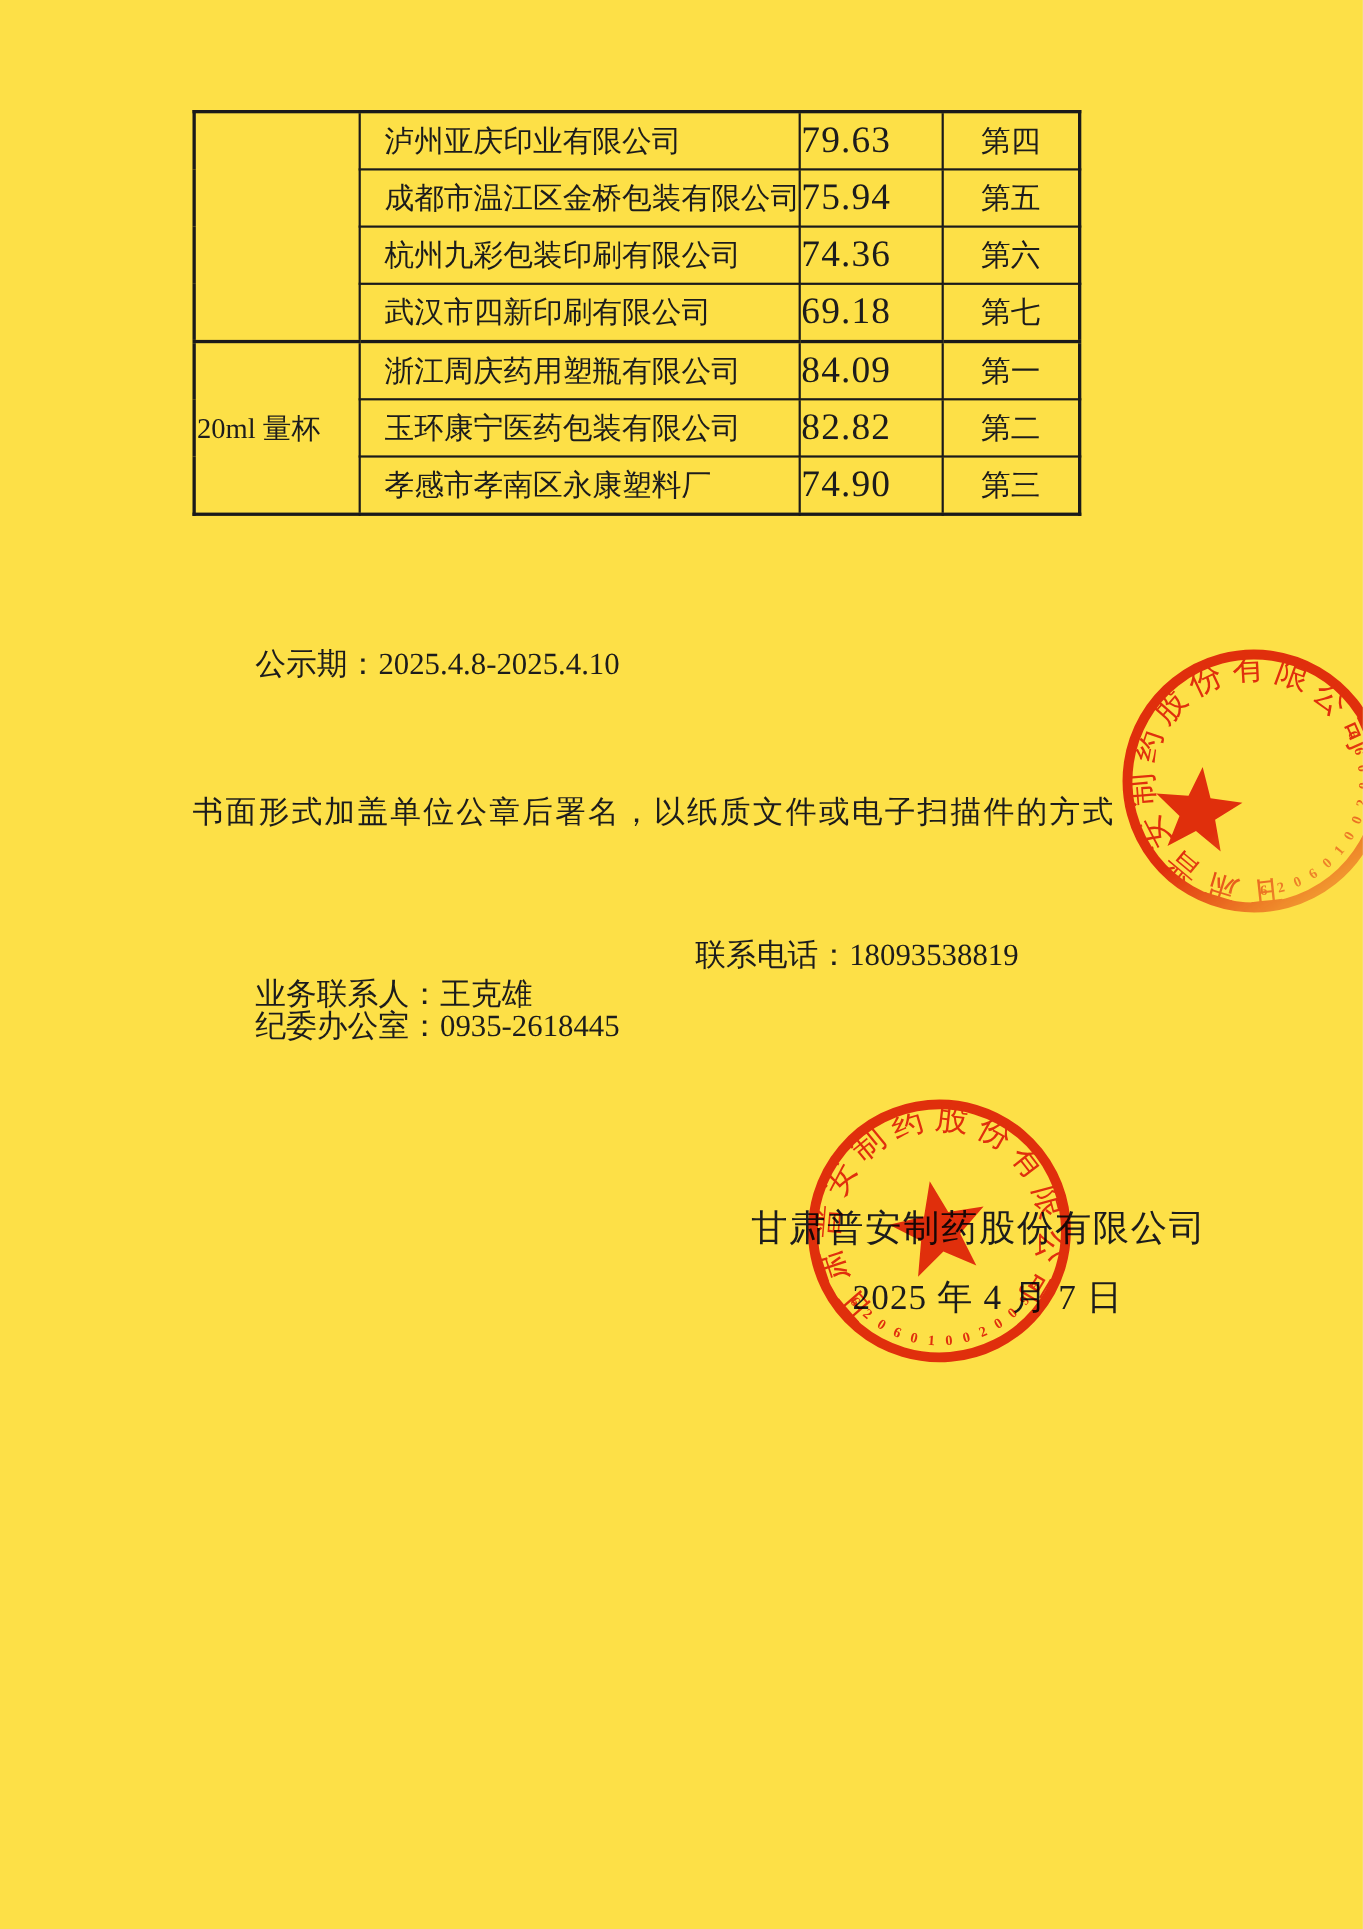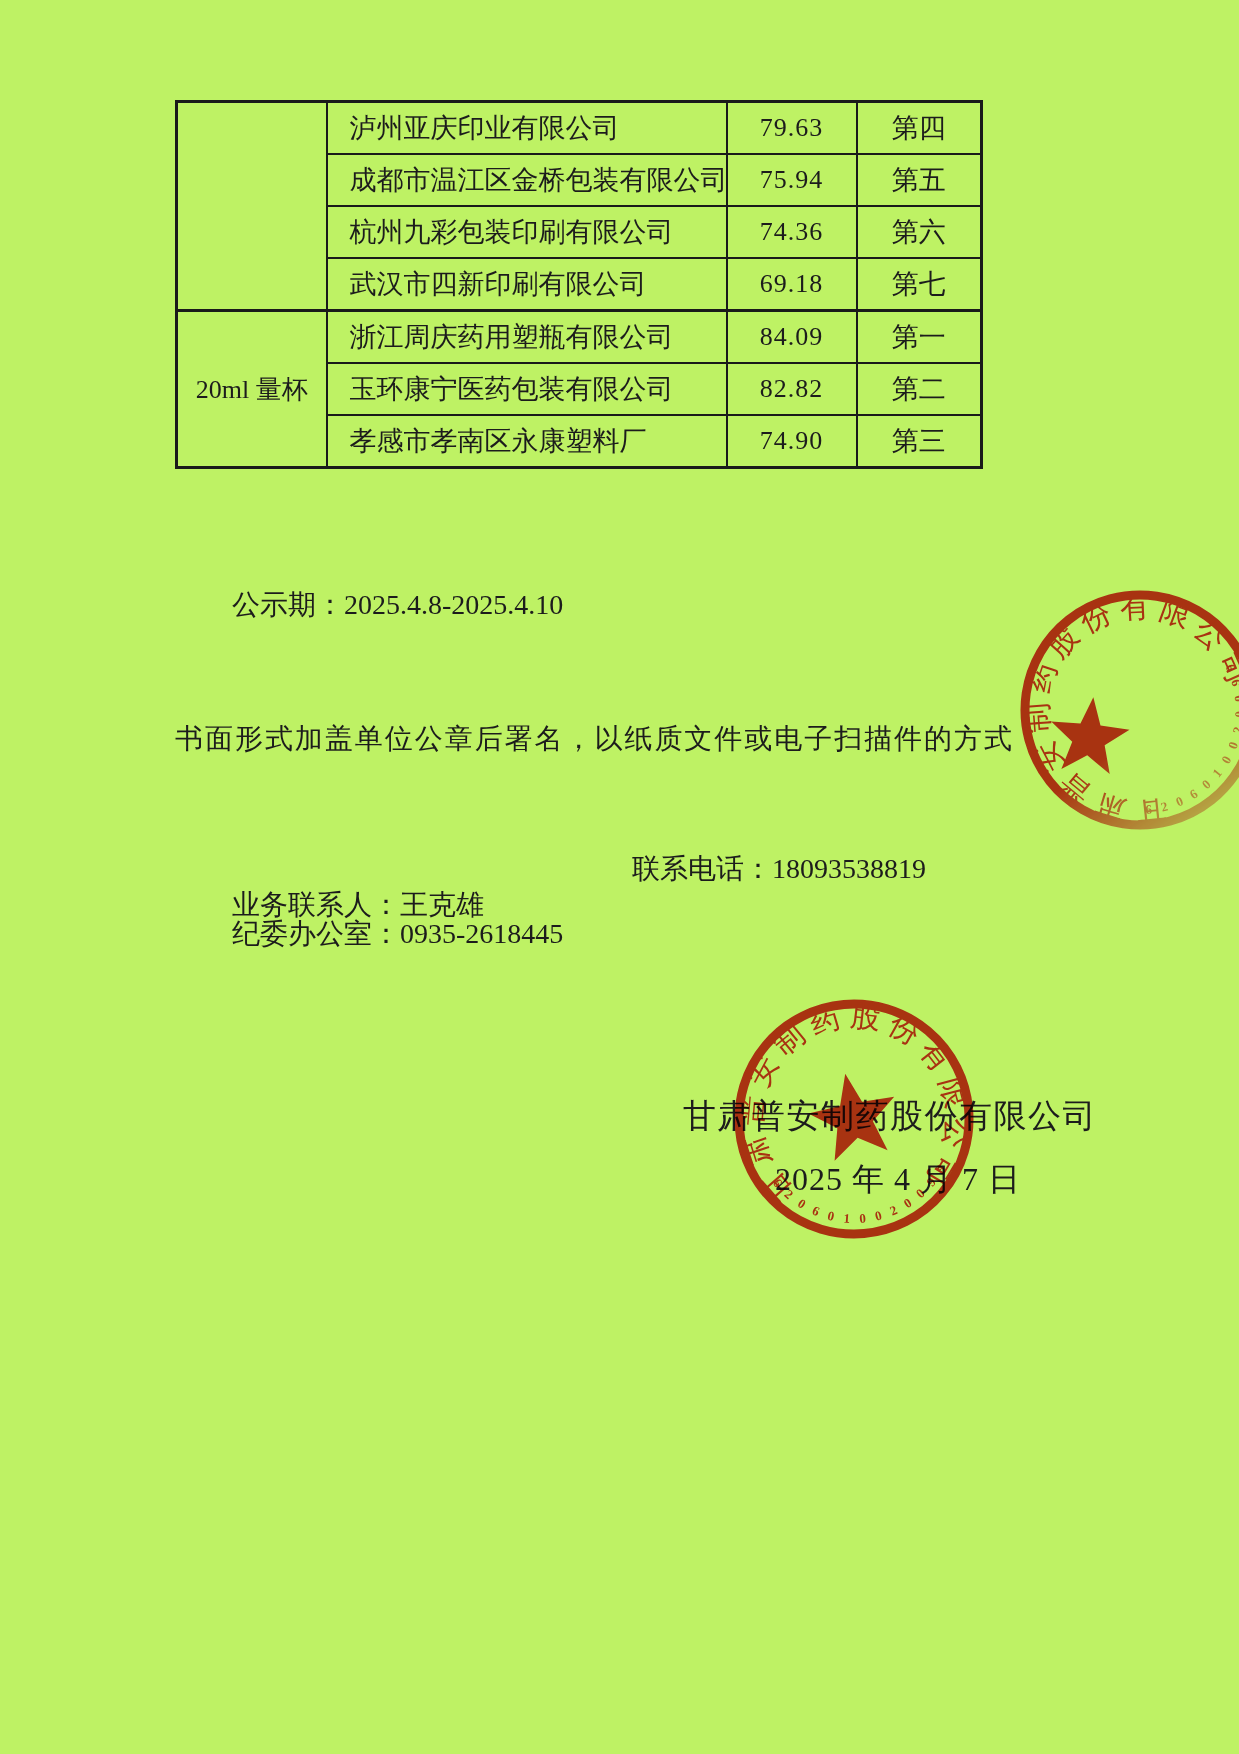--- a/index.html
+++ b/index.html
@@ -1,35 +1,35 @@
 <!DOCTYPE html>
 <html><head>
 <meta charset="utf-8">
 <style>
   html,body{margin:0;padding:0;background:#e8e8e8;}
   .page{
     position:relative;width:1239px;height:1754px;margin:0 auto;
-    background:#bef264;overflow:hidden;
+    background:#fde047;overflow:hidden;
     font-family:"Liberation Serif","DejaVu Serif",serif;
     color:#1c1c1c;
   }
   
   .rank-table{
     position:absolute;left:175px;top:100px;
     border-collapse:collapse;table-layout:fixed;width:805px;
     font-size:27px;
   }
   .rank-table td{
     border:2px solid #1a1a1a;height:48px;
     vertical-align:middle;overflow:hidden;white-space:nowrap;
   }
   .rank-table{border:3px solid #1a1a1a;}
-  .rank-table td.item-cell{text-align:center;font-size:26px;}
+  .rank-table td.item-cell{font-size:26px;}
   .rank-table td.supplier-cell{text-align:left;padding-left:22px;}
-  .rank-table td.score-cell{text-align:center;font-size:26px;letter-spacing:1px;}
+  .rank-table td.score-cell{text-align:left;font-size:34px;letter-spacing:1px;}
   .rank-table td.rank-cell{text-align:center;}
   .rank-table tr.group-start td{border-top:3px solid #1a1a1a;}
   
   .line{position:absolute;font-size:28px;line-height:34px;white-space:nowrap;}
   .just{white-space:normal;text-align:justify;text-align-last:justify;overflow:hidden;height:36px;}
   
   .company-line{position:absolute;left:683px;top:1094px;font-size:33px;letter-spacing:1.5px;white-space:nowrap;}
   .date-line{position:absolute;left:775px;top:1158px;font-size:32px;letter-spacing:1px;white-space:nowrap;}
   
   .seal{position:absolute;mix-blend-mode:multiply;opacity:.93;}

